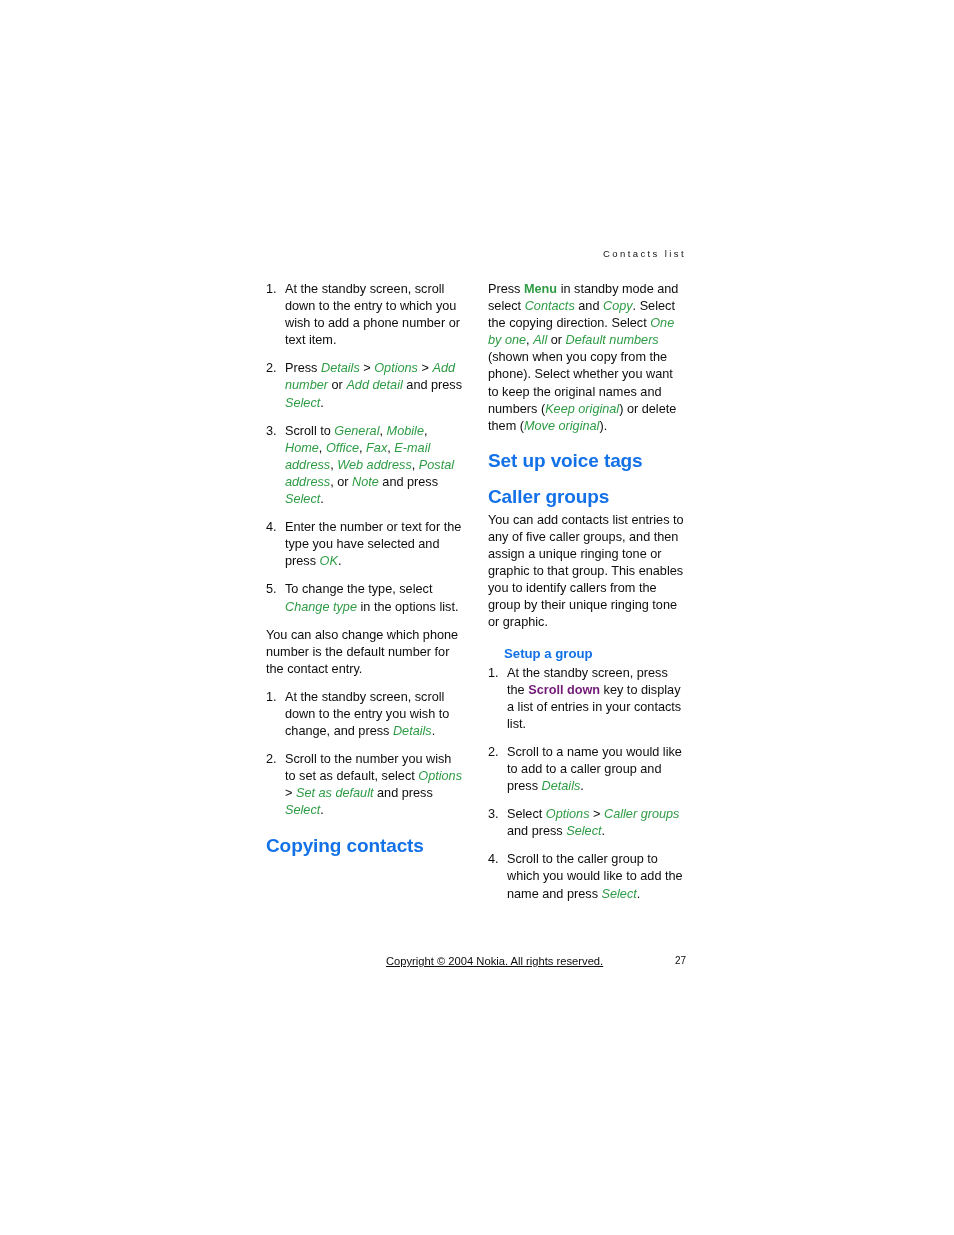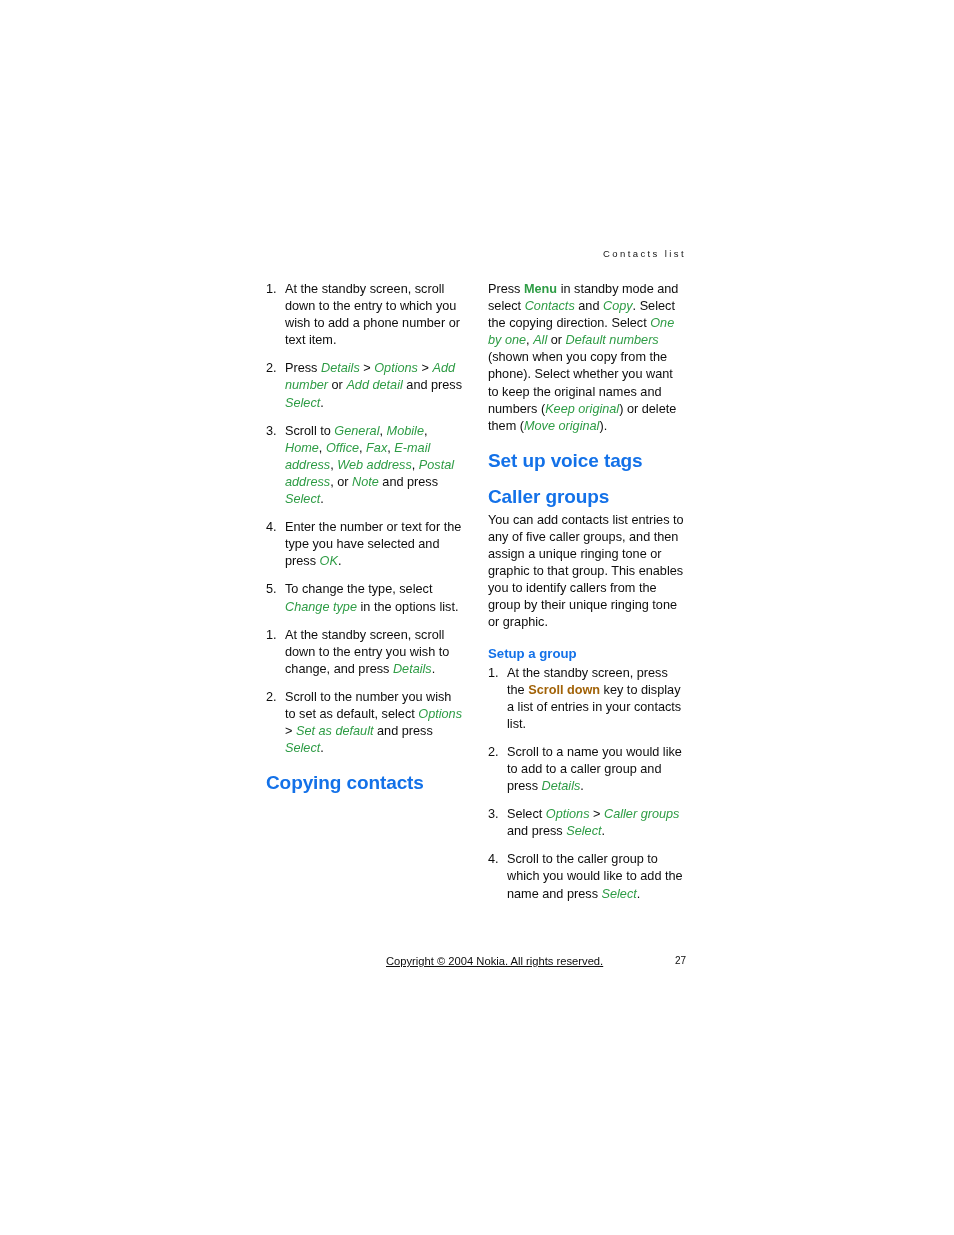--- a/index.html
+++ b/index.html
@@ -83,39 +83,39 @@
   
   h2.head1 {
     margin: 16px 0 5px 0;
     font-size: 19px;
     line-height: 20px;
     font-weight: 700;
     color: #1371e8;
     letter-spacing: -0.1px;
   }
   h3.head2 {
-    margin: 13px 0 3px 0;
+    margin: 13px 0 3px 16px;
     font-size: 13.2px;
     line-height: 17px;
     font-weight: 700;
     color: #1371e8;
   }
 
   
   .ui {
     color: #2e9c45;
     font-style: italic;
   }
   .uib {
     color: #2e9c45;
     font-weight: 700;
     font-style: normal;
   }
   .bk {
-    color: #a16207;
+    color: #701a75;
     font-weight: 700;
     font-style: normal;
   }
   .link {
     color: #2a7fe8;
     font-style: normal;
   }
   .gt {
     font-style: normal;
     color: #0d0d0d;
@@ -173,20 +173,21 @@
           <div class="li">
             <span class="num">4.</span>
             <span class="txt"><span>Enter the number or text for the type you have selected and press </span><span class="ui">OK</span><span>.</span></span>
           </div>
           <div class="li">
             <span class="num">5.</span>
             <span class="txt"><span>To change the type, select </span><span class="ui">Change type</span><span> in the options list.</span></span>
           </div>
         </div>
 
+      <p class="para"><span>You can also change which phone number is the default number for the contact entry.</span></p>
 
       <div class="olist">
           <div class="li">
             <span class="num">1.</span>
             <span class="txt"><span>At the standby screen, scroll down to the entry you wish to change, and press </span><span class="ui">Details</span><span>.</span></span>
           </div>
           <div class="li">
             <span class="num">2.</span>
             <span class="txt"><span>Scroll to the number you wish to set as default, select </span><span class="ui">Options</span><span class="gt"> &gt; </span><span class="ui">Set as default</span><span> and press </span><span class="ui">Select</span><span>.</span></span>
           </div>

